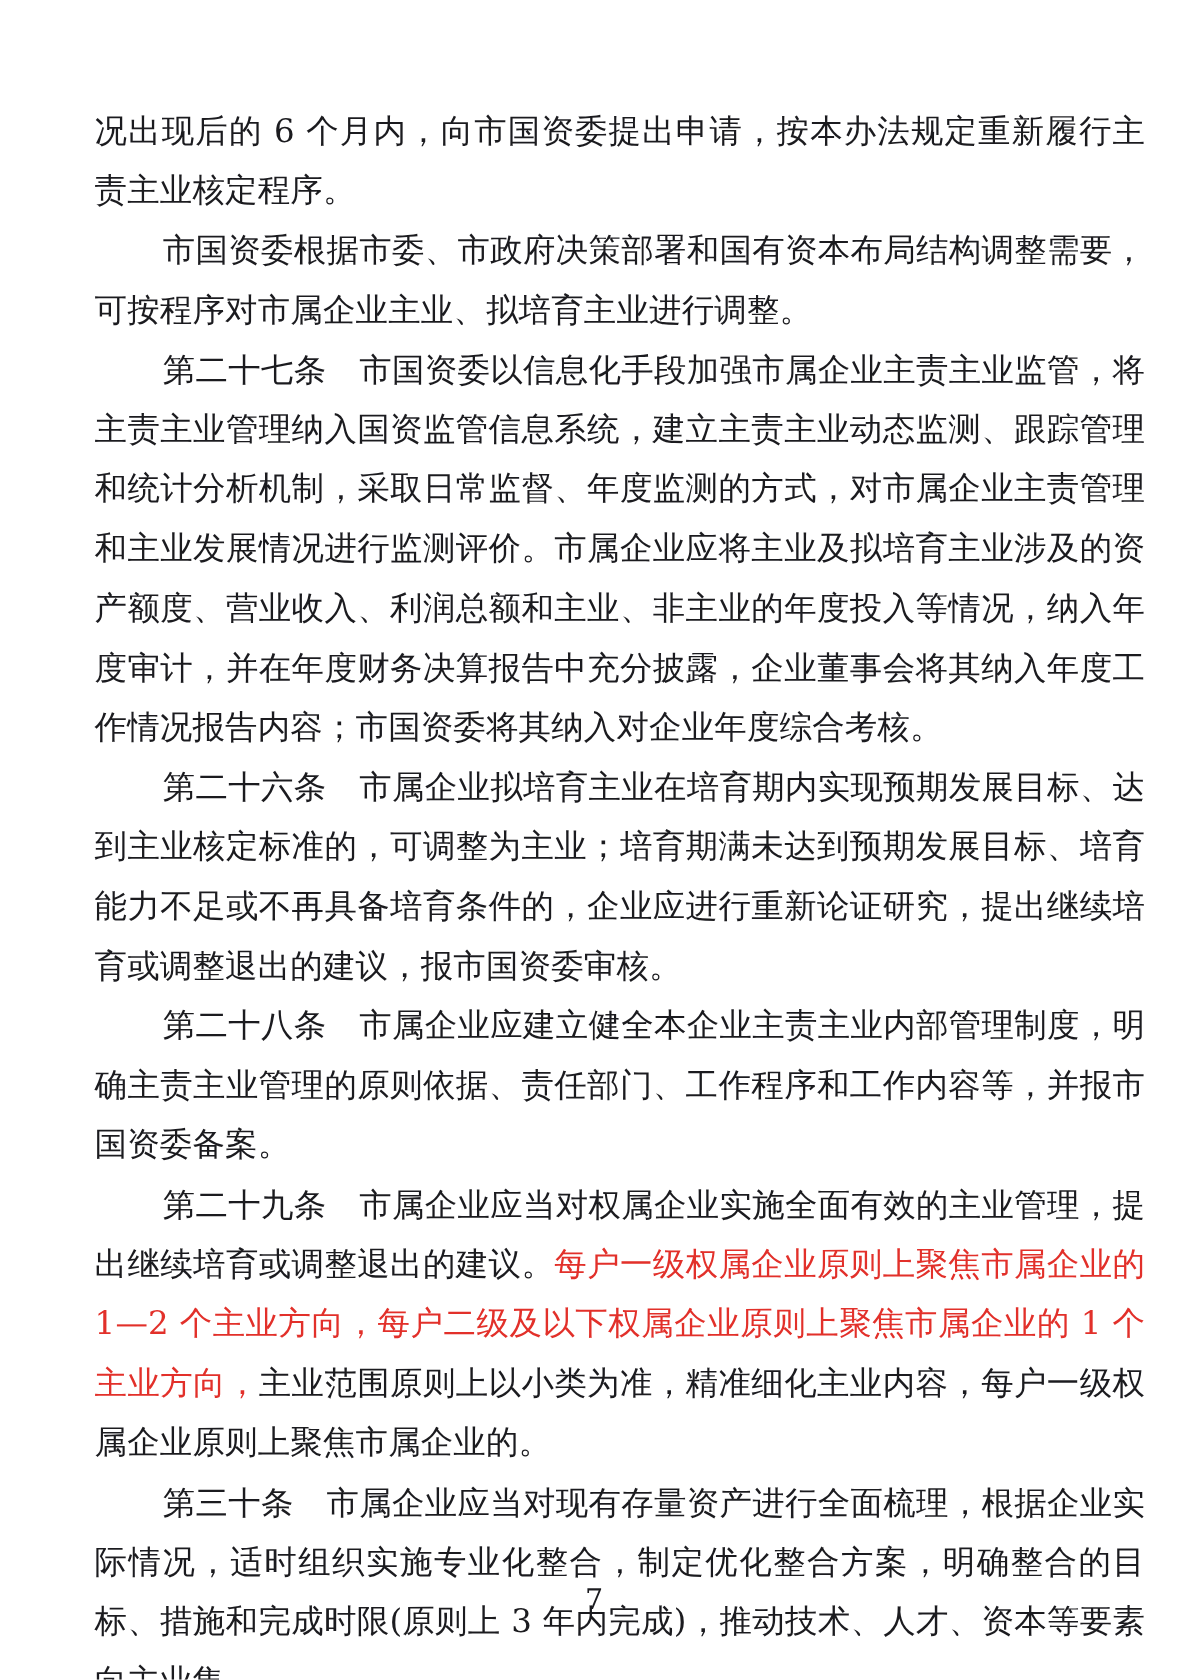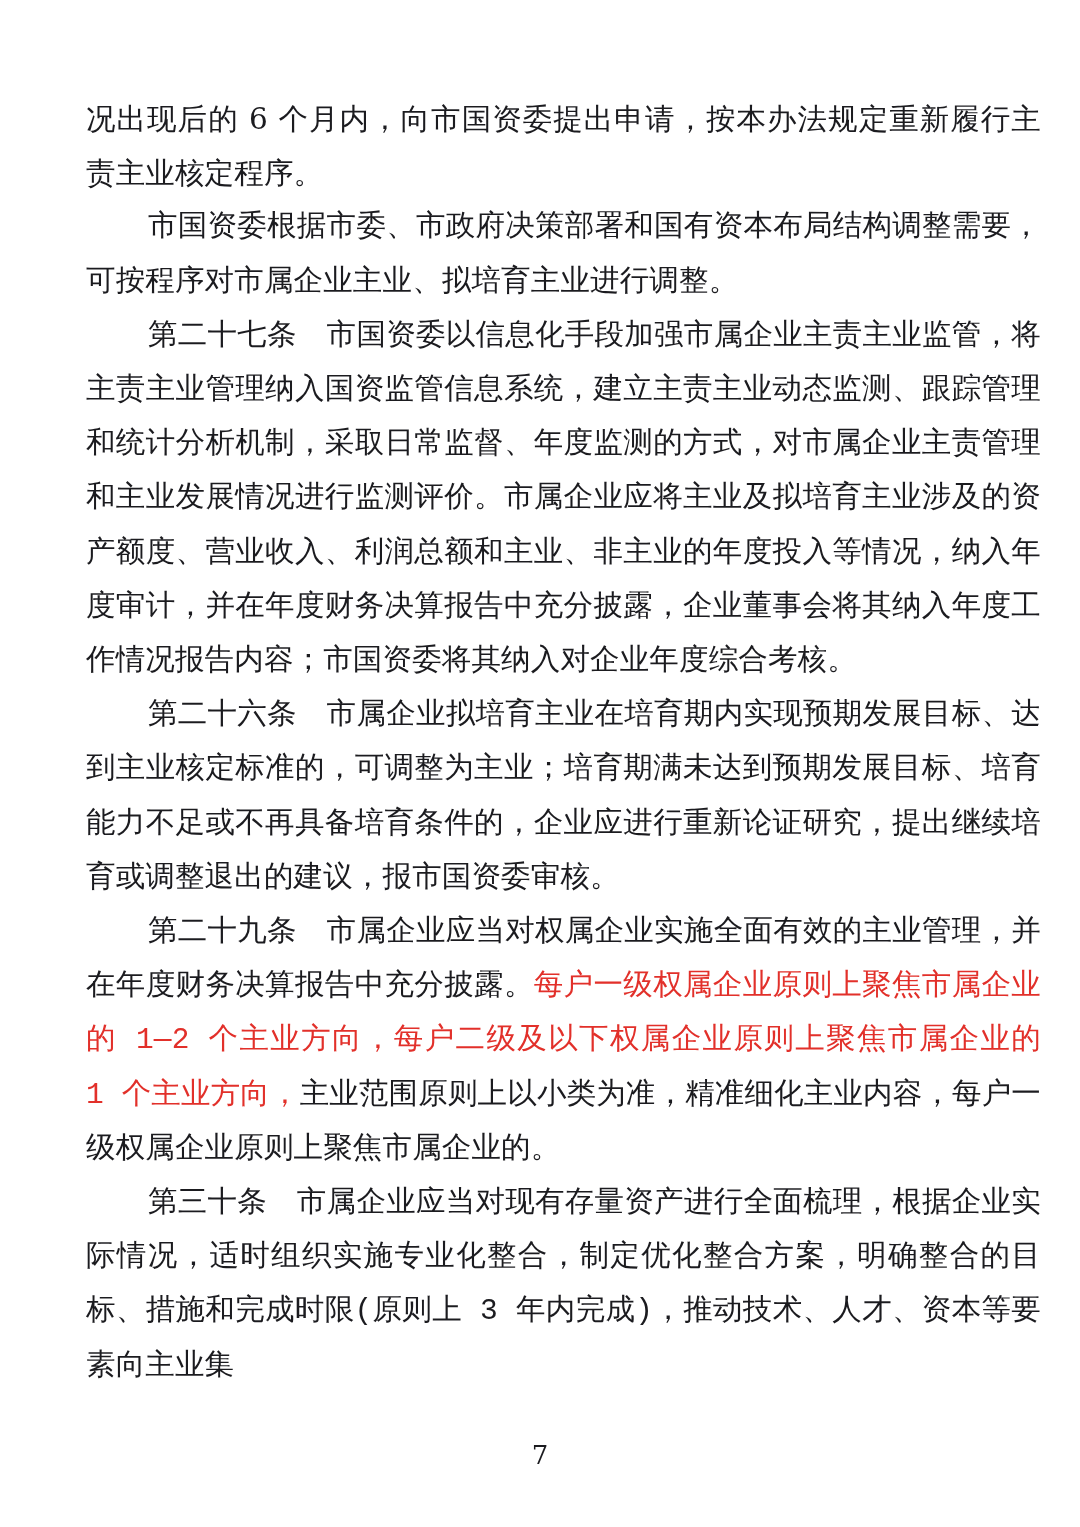--- a/index.html
+++ b/index.html
@@ -31,21 +31,20 @@
     color: #1b1b1f;
     text-align: justify;
     text-align-last: left;
     text-justify: inter-character;
     letter-spacing: 0.15px;
     word-break: break-all;
     font-weight: 400;
   }
   .para.indent {
     text-indent: 62px;
-    font-family: Liberation Mono, monospace;
   }
   .red {
     color: #e2302a;
   }
   #page-number {
     position: absolute;
     left: 0;
     right: 0;
     top: 1440px;
     text-align: center;
@@ -56,17 +55,18 @@
 </style>
 </head>
 <body>
 
 <div id="page">
   <div id="body-col">
       <p class="para"><span>况出现后的 6 个月内，向市国资委提出申请，按本办法规定重新履行主责主业核定程序。</span></p>
       <p class="para indent"><span>市国资委根据市委、市政府决策部署和国有资本布局结构调整需要，可按程序对市属企业主业、拟培育主业进行调整。</span></p>
       <p class="para indent"><span>第二十七条　市国资委以信息化手段加强市属企业主责主业监管，将主责主业管理纳入国资监管信息系统，建立主责主业动态监测、跟踪管理和统计分析机制，采取日常监督、年度监测的方式，对市属企业主责管理和主业发展情况进行监测评价。市属企业应将主业及拟培育主业涉及的资产额度、营业收入、利润总额和主业、非主业的年度投入等情况，纳入年度审计，并在年度财务决算报告中充分披露，企业董事会将其纳入年度工作情况报告内容；市国资委将其纳入对企业年度综合考核。</span></p>
       <p class="para indent"><span>第二十六条　市属企业拟培育主业在培育期内实现预期发展目标、达到主业核定标准的，可调整为主业；培育期满未达到预期发展目标、培育能力不足或不再具备培育条件的，企业应进行重新论证研究，提出继续培育或调整退出的建议，报市国资委审核。</span></p>
-      <p class="para indent"><span>第二十九条　市属企业应当对权属企业实施全面有效的主业管理，并在年度财务决算报告中充分披露。</span><span class="red">每户一级权属企业原则上聚焦市属企业的 1—2 个主业方向，每户二级及以下权属企业原则上聚焦市属企业的 1 个主业方向，</span><span>主业范围原则上以小类为准，精准细化主业内容，每户一级权属企业原则上聚焦市属企业的。</span></p>
+      <p class="para indent"><span>第二十八条　市属企业应建立健全本企业主责主业内部管理制度，明确主责主业管理的原则依据、责任部门、工作程序和工作内容等，并报市国资委备案。</span></p>
+      <p class="para indent"><span>第二十九条　市属企业应当对权属企业实施全面有效的主业管理，提出继续培育或调整退出的建议。</span><span class="red">每户一级权属企业原则上聚焦市属企业的 1—2 个主业方向，每户二级及以下权属企业原则上聚焦市属企业的 1 个主业方向，</span><span>主业范围原则上以小类为准，精准细化主业内容，每户一级权属企业原则上聚焦市属企业的。</span></p>
       <p class="para indent"><span>第三十条　市属企业应当对现有存量资产进行全面梳理，根据企业实际情况，适时组织实施专业化整合，制定优化整合方案，明确整合的目标、措施和完成时限(原则上 3 年内完成)，推动技术、人才、资本等要素向主业集</span></p>
     </div>
   <div id="page-number">7</div>
 </div>
 
 </body></html>

